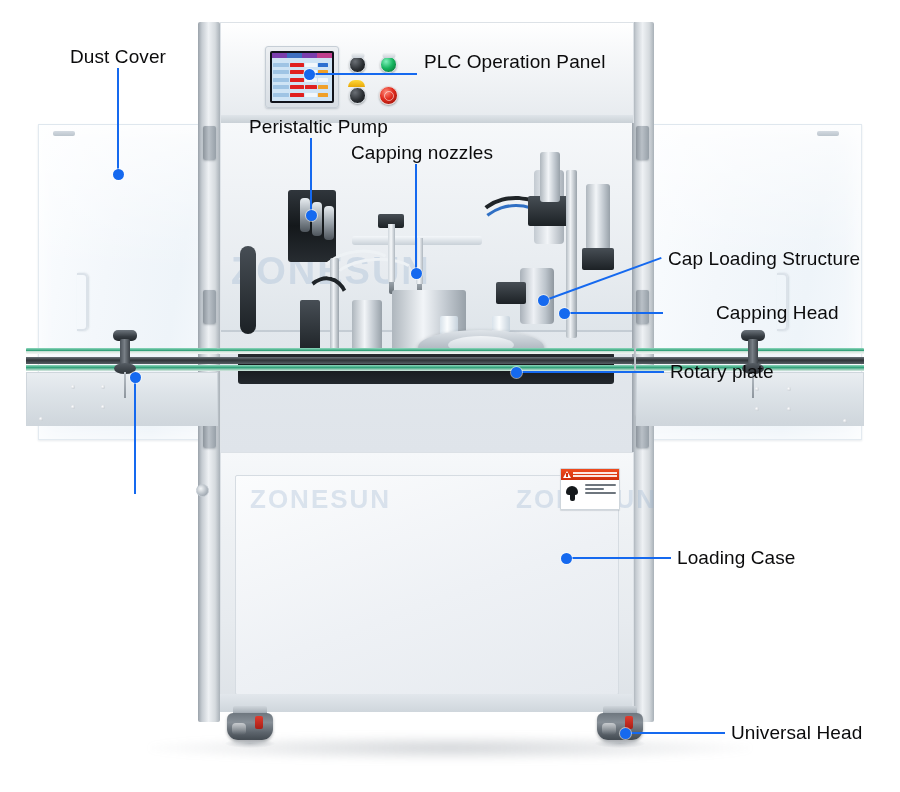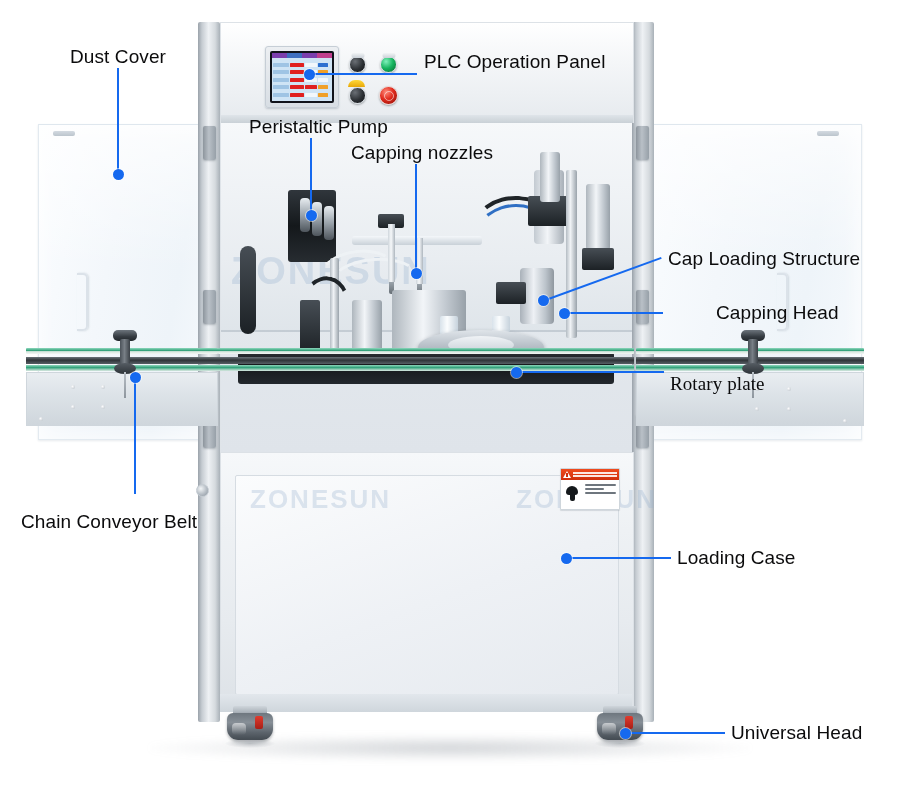--- a/index.html
+++ b/index.html
@@ -608,25 +608,24 @@
   <div class="dot" style="left:411px;top:268px;"></div>
 
   <div class="callout-label" style="left:668px;top:249px;">Cap Loading Structure</div>
   <div class="leader-diag" style="left:543px;top:300px;width:126px;transform:rotate(-20deg);"></div>
   <div class="dot" style="left:538px;top:295px;"></div>
 
   <div class="callout-label" style="left:670px;top:303px;margin-left:46px;">Capping Head</div>
   <div class="leader h" style="left:563px;top:312px;width:100px;"></div>
   <div class="dot" style="left:559px;top:308px;"></div>
 
-  <div class="callout-label" style="left:670px;top:374px;font-family:Liberation Serif, serif;">Rotary plate</div>
+  <div class="callout-label" style="left:670px;top:362px;">Rotary plate</div>
   <div class="leader h" style="left:516px;top:371px;width:148px;"></div>
   <div class="dot" style="left:511px;top:367px;"></div>
 
-  <div class="callout-label" style="left:21px;top:512px;">Chain Conveyor Belt</div>
   <div class="leader v" style="left:134px;top:382px;height:112px;"></div>
   <div class="dot" style="left:130px;top:372px;"></div>
 
   <div class="callout-label" style="left:677px;top:548px;">Loading Case</div>
   <div class="leader h" style="left:566px;top:557px;width:105px;"></div>
   <div class="dot" style="left:561px;top:553px;"></div>
 
   <div class="callout-label" style="left:731px;top:723px;">Universal Head</div>
   <div class="leader h" style="left:625px;top:732px;width:100px;"></div>
   <div class="dot" style="left:620px;top:728px;"></div>

